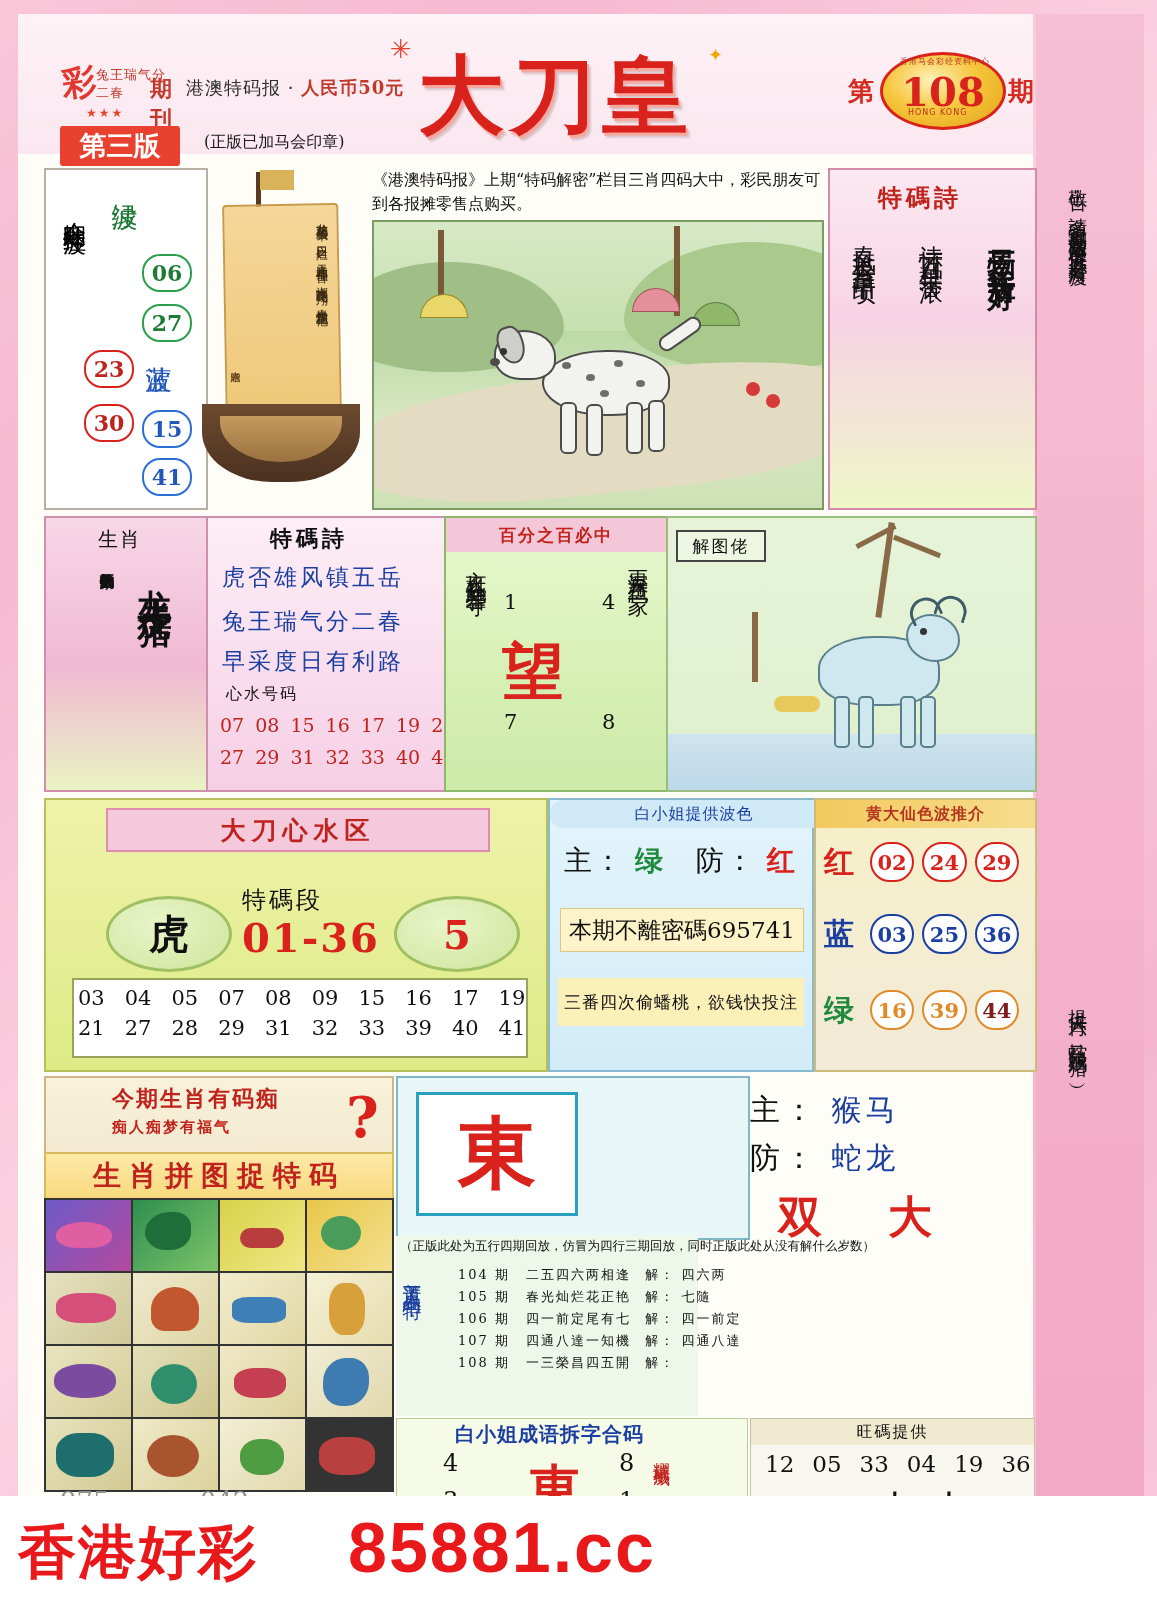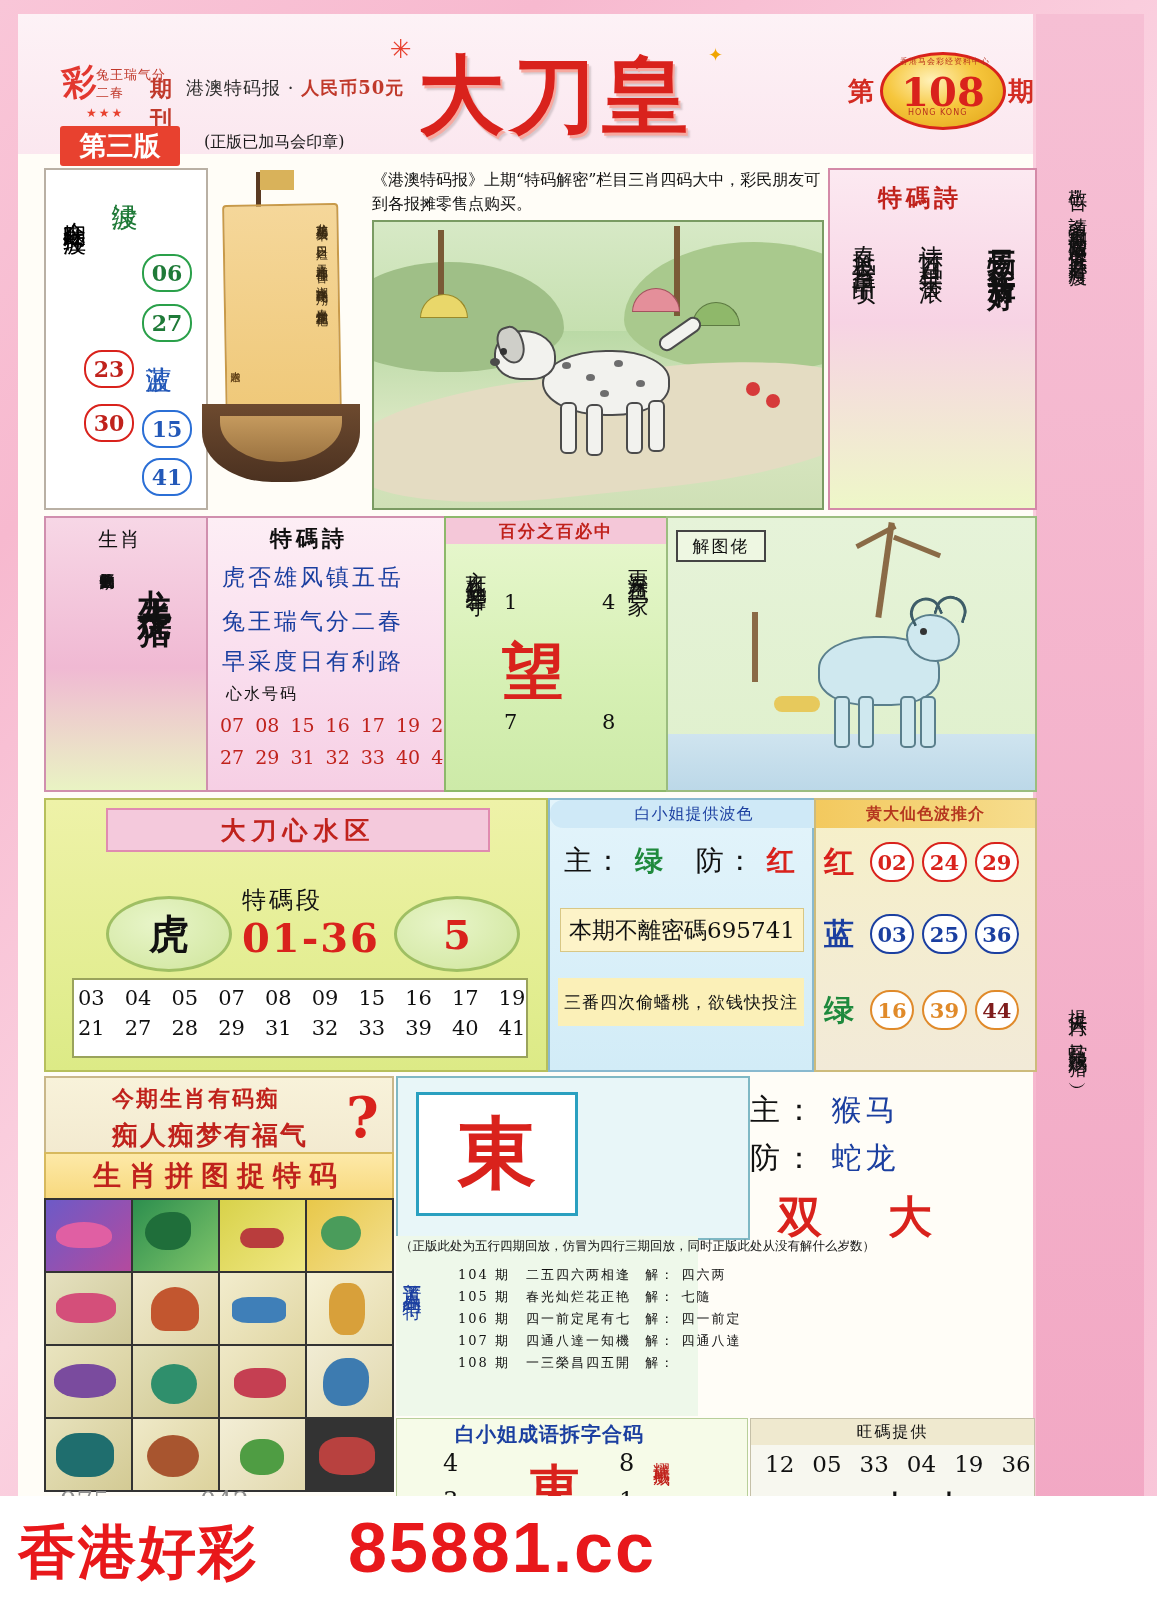--- a/index.html
+++ b/index.html
@@ -126,21 +126,21 @@
   .tema-title{position:absolute;left:62px;top:6px;font-size:22px;color:#111;font-weight:bold;
      font-family:"DejaVu Serif",serif;letter-spacing:4px;}
   .tema-line{position:absolute;left:14px;font-size:23px;color:#1b3fa0;font-family:"DejaVu Serif",serif;letter-spacing:3px;}
   .xinshui-title{position:absolute;left:18px;top:166px;font-size:16px;color:#111;
      font-family:"DejaVu Serif",serif;letter-spacing:2px;}
   .xs-row{position:absolute;left:12px;font-size:19px;color:#c0221c;font-family:"DejaVu Serif",serif;
      display:flex;gap:11px;}
 
   .hundred-box{position:absolute;left:444px;top:516px;width:220px;height:272px;
      background:linear-gradient(180deg,#e8f7cf,#d6f0b4 60%,#cdeaa8);border:2px solid #8db86a;}
-  .hb-banner{position:absolute;left:0;top:0;width:220px;height:26px;background:#f4c7d8;
+  .hb-banner{position:absolute;left:0;top:0;width:220px;height:34px;background:#f4c7d8;
      color:#c0221c;font-size:17px;font-weight:bold;display:flex;align-items:center;justify-content:center;
      letter-spacing:2px;font-family:"DejaVu Serif",serif;}
   .hb-v-left{position:absolute;left:16px;top:36px;font-size:21px;color:#111;writing-mode:vertical-rl;
      text-orientation:upright;letter-spacing:4px;font-family:"DejaVu Serif",serif;}
   .hb-v-right{position:absolute;left:178px;top:36px;font-size:21px;color:#111;writing-mode:vertical-rl;
      text-orientation:upright;letter-spacing:4px;font-family:"DejaVu Serif",serif;}
   .hb-big{position:absolute;left:56px;top:112px;font-size:62px;color:#d9221c;font-weight:bold;
      font-family:"DejaVu Serif",serif;}
   .hb-n{position:absolute;font-size:21px;color:#111;font-family:"DejaVu Serif",serif;}
 
@@ -198,21 +198,21 @@
   .hrow{position:absolute;left:8px;width:203px;height:56px;display:flex;align-items:center;}
   .hrow .lbl{width:50px;font-size:30px;font-weight:bold;font-family:"DejaVu Serif",serif;}
   .hball{width:44px;height:36px;border-radius:20px;border:2px solid;display:flex;align-items:center;
      justify-content:center;font-size:21px;font-weight:bold;margin-right:8px;font-family:"DejaVu Serif",serif;background:#fff;}
 
   
   .puzzle-head{position:absolute;left:44px;top:1076px;width:346px;height:74px;
      background:linear-gradient(180deg,#f8f2da,#f3ead0);border:2px solid #c9b78a;}
   .ph-l1{position:absolute;left:66px;top:6px;font-size:22px;color:#c0221c;font-weight:bold;
      font-family:"DejaVu Serif",serif;letter-spacing:2px;}
-  .ph-l2{position:absolute;left:66px;top:40px;font-size:26px;color:#c0221c;font-weight:bold;
+  .ph-l2{position:absolute;left:66px;top:40px;font-size:15px;color:#c0221c;font-weight:bold;
      font-family:"DejaVu Serif",serif;letter-spacing:2px;}
   .qmark{position:absolute;left:300px;top:6px;font-size:56px;color:#d9221c;font-weight:bold;font-family:"DejaVu Serif",serif;}
   .puzzle-title{position:absolute;left:44px;top:1152px;width:346px;height:44px;
      background:linear-gradient(180deg,#fde9a8,#f8d97e);border:2px solid #d7b95e;
      display:flex;align-items:center;justify-content:center;}
   .puzzle-title span{font-size:28px;font-weight:bold;color:#c0221c;letter-spacing:8px;font-family:"DejaVu Serif",serif;}
   .puzzle-grid{position:absolute;left:44px;top:1198px;width:346px;height:290px;
      display:grid;grid-template-columns:repeat(4,1fr);grid-template-rows:repeat(4,1fr);gap:2px;
      background:#333;border:2px solid #333;}
   .pcell{overflow:hidden;position:relative;}

